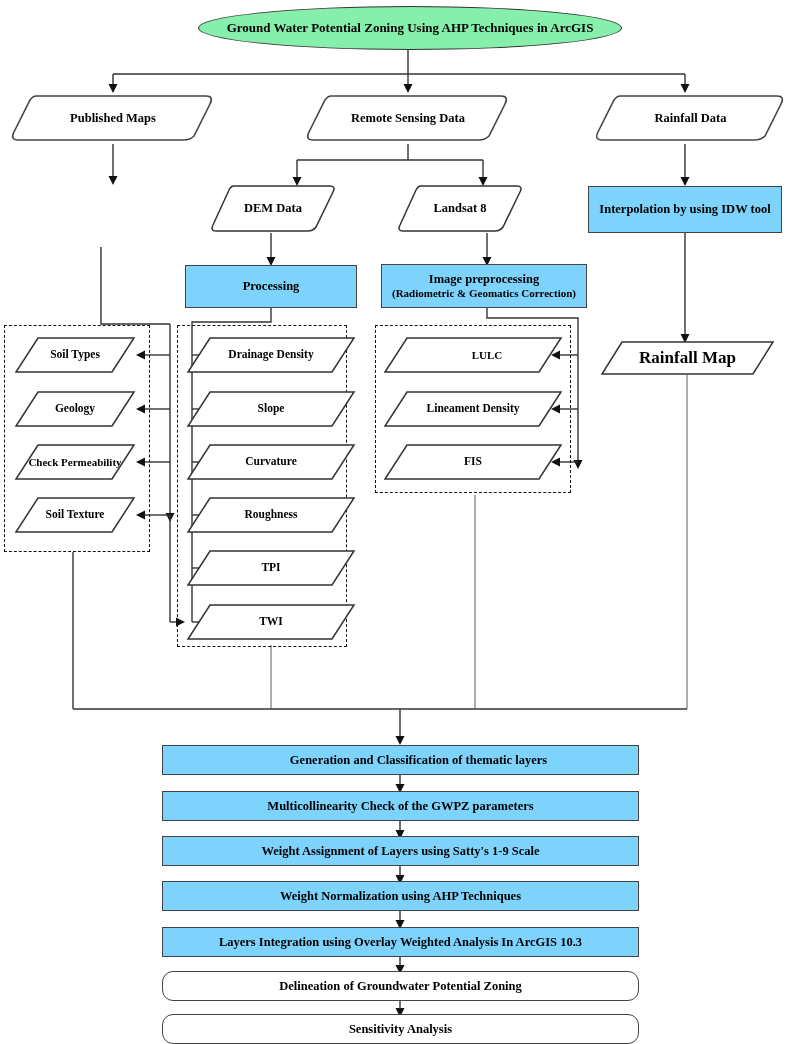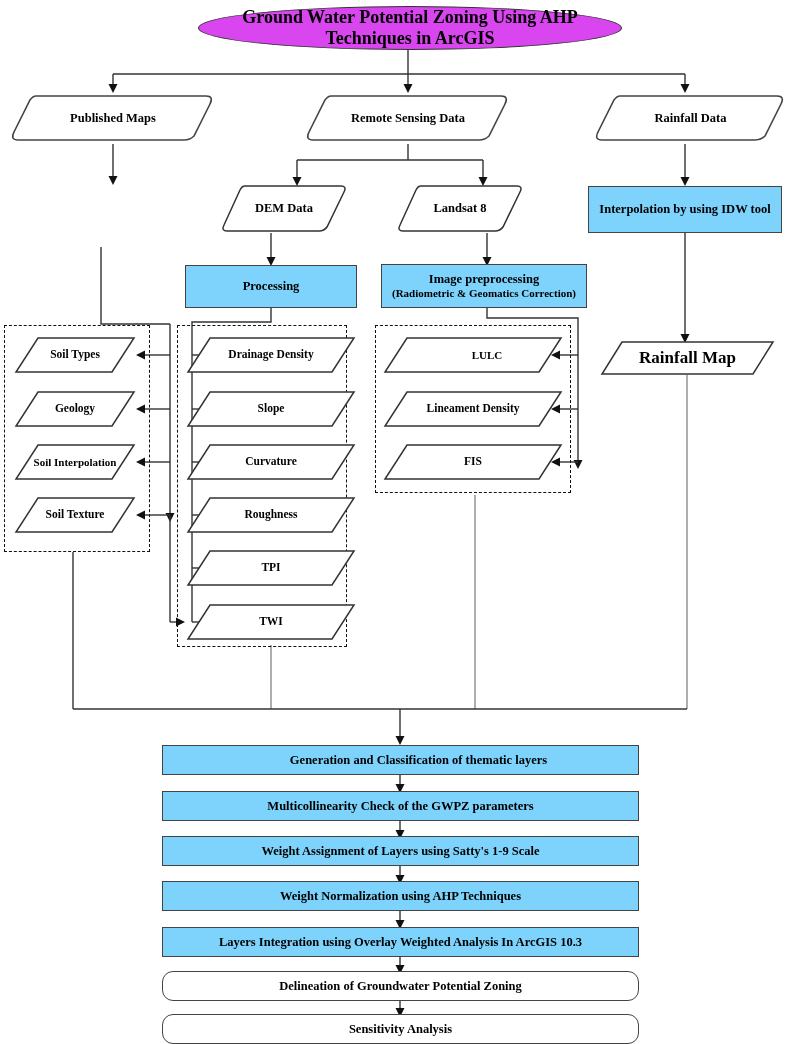--- a/index.html
+++ b/index.html
@@ -5,21 +5,21 @@
   html,body{margin:0;padding:0;background:#ffffff;}
   body{font-family:"Liberation Serif","DejaVu Serif",serif;color:#000;}
   #page{position:relative;width:789px;height:1044px;background:#fff;overflow:hidden;}
 
   .node{position:absolute;box-sizing:border-box;display:flex;align-items:center;
         justify-content:center;text-align:center;font-weight:bold;color:#000;
         line-height:1.15;}
   .lbl{position:relative;z-index:3;padding:0 6px;}
 
   
-  .ellipse{border:1.4px solid #333;border-radius:50%;background:#d946ef;font-size:18px;}
+  .ellipse{border:1.4px solid #333;border-radius:50%;background:#86efac;font-size:13px;}
 
   
   .rect{border:1.5px solid #444;background:#7dd3fc;font-size:12.5px;}
   .rect-round{border:1.5px solid #444;background:#fff;border-radius:11px;font-size:12.5px;}
 
   
   .para{background:transparent;font-size:12.5px;}
   .para > svg{position:absolute;left:0;top:0;width:100%;height:100%;z-index:1;}
 
   
@@ -161,21 +161,21 @@
   </div>
 
   <div class="node para" style="left:592px;top:92px;width:197px;height:52px;">
     <svg viewBox="0 0 197 52" preserveAspectRatio="none">
       <path d="M28 4 H185 Q193 4 189 12 L173 44 Q169 48 163 48 H10 Q2 48 6 40 L22 8 Q25 4 28 4 Z" fill="#fff" stroke="#444" stroke-width="1.6" vector-effect="non-scaling-stroke"></path>
     </svg>
     <span class="lbl">Rainfall Data</span>
   </div>
 
 
-  <div class="node para" style="left:219px;top:184px;width:130px;height:49px;">
+  <div class="node para" style="left:208px;top:184px;width:130px;height:49px;">
     <svg viewBox="0 0 130 49" preserveAspectRatio="none">
       <path d="M26 2 H122 Q128 2 125 8 L108 43 Q105 47 100 47 H8 Q2 47 5 41 L21 6 Q23 2 26 2 Z" fill="#fff" stroke="#333" stroke-width="1.5" vector-effect="non-scaling-stroke"></path>
     </svg>
     <span class="lbl">DEM Data</span>
   </div>
 
   <div class="node para" style="left:395px;top:184px;width:130px;height:49px;">
     <svg viewBox="0 0 130 49" preserveAspectRatio="none">
       <path d="M26 2 H122 Q128 2 125 8 L108 43 Q105 47 100 47 H8 Q2 47 5 41 L21 6 Q23 2 26 2 Z" fill="#fff" stroke="#333" stroke-width="1.5" vector-effect="non-scaling-stroke"></path>
     </svg>
@@ -210,21 +210,21 @@
     <svg viewBox="0 0 122 38" preserveAspectRatio="none">
       <path d="M24 2 H120 L98 36 H2 Z" fill="#fff" stroke="#333" stroke-width="1.5" vector-effect="non-scaling-stroke"></path>
     </svg>
     <span class="lbl" style="font-size:11.5px;">Geology</span>
   </div>
 
   <div class="node para" style="left:14px;top:443px;width:122px;height:38px;">
     <svg viewBox="0 0 122 38" preserveAspectRatio="none">
       <path d="M24 2 H120 L98 36 H2 Z" fill="#fff" stroke="#333" stroke-width="1.5" vector-effect="non-scaling-stroke"></path>
     </svg>
-    <span class="lbl" style="font-size:11px;">Soil Interpolation</span>
+    <span class="lbl" style="font-size:11px;">Check Permeability</span>
   </div>
 
   <div class="node para" style="left:14px;top:496px;width:122px;height:38px;">
     <svg viewBox="0 0 122 38" preserveAspectRatio="none">
       <path d="M24 2 H120 L98 36 H2 Z" fill="#fff" stroke="#333" stroke-width="1.5" vector-effect="non-scaling-stroke"></path>
     </svg>
     <span class="lbl" style="font-size:11.5px;">Soil Texture</span>
   </div>
 
   <div class="dgroup" style="left:177px;top:325px;width:170px;height:322px;"></div>

